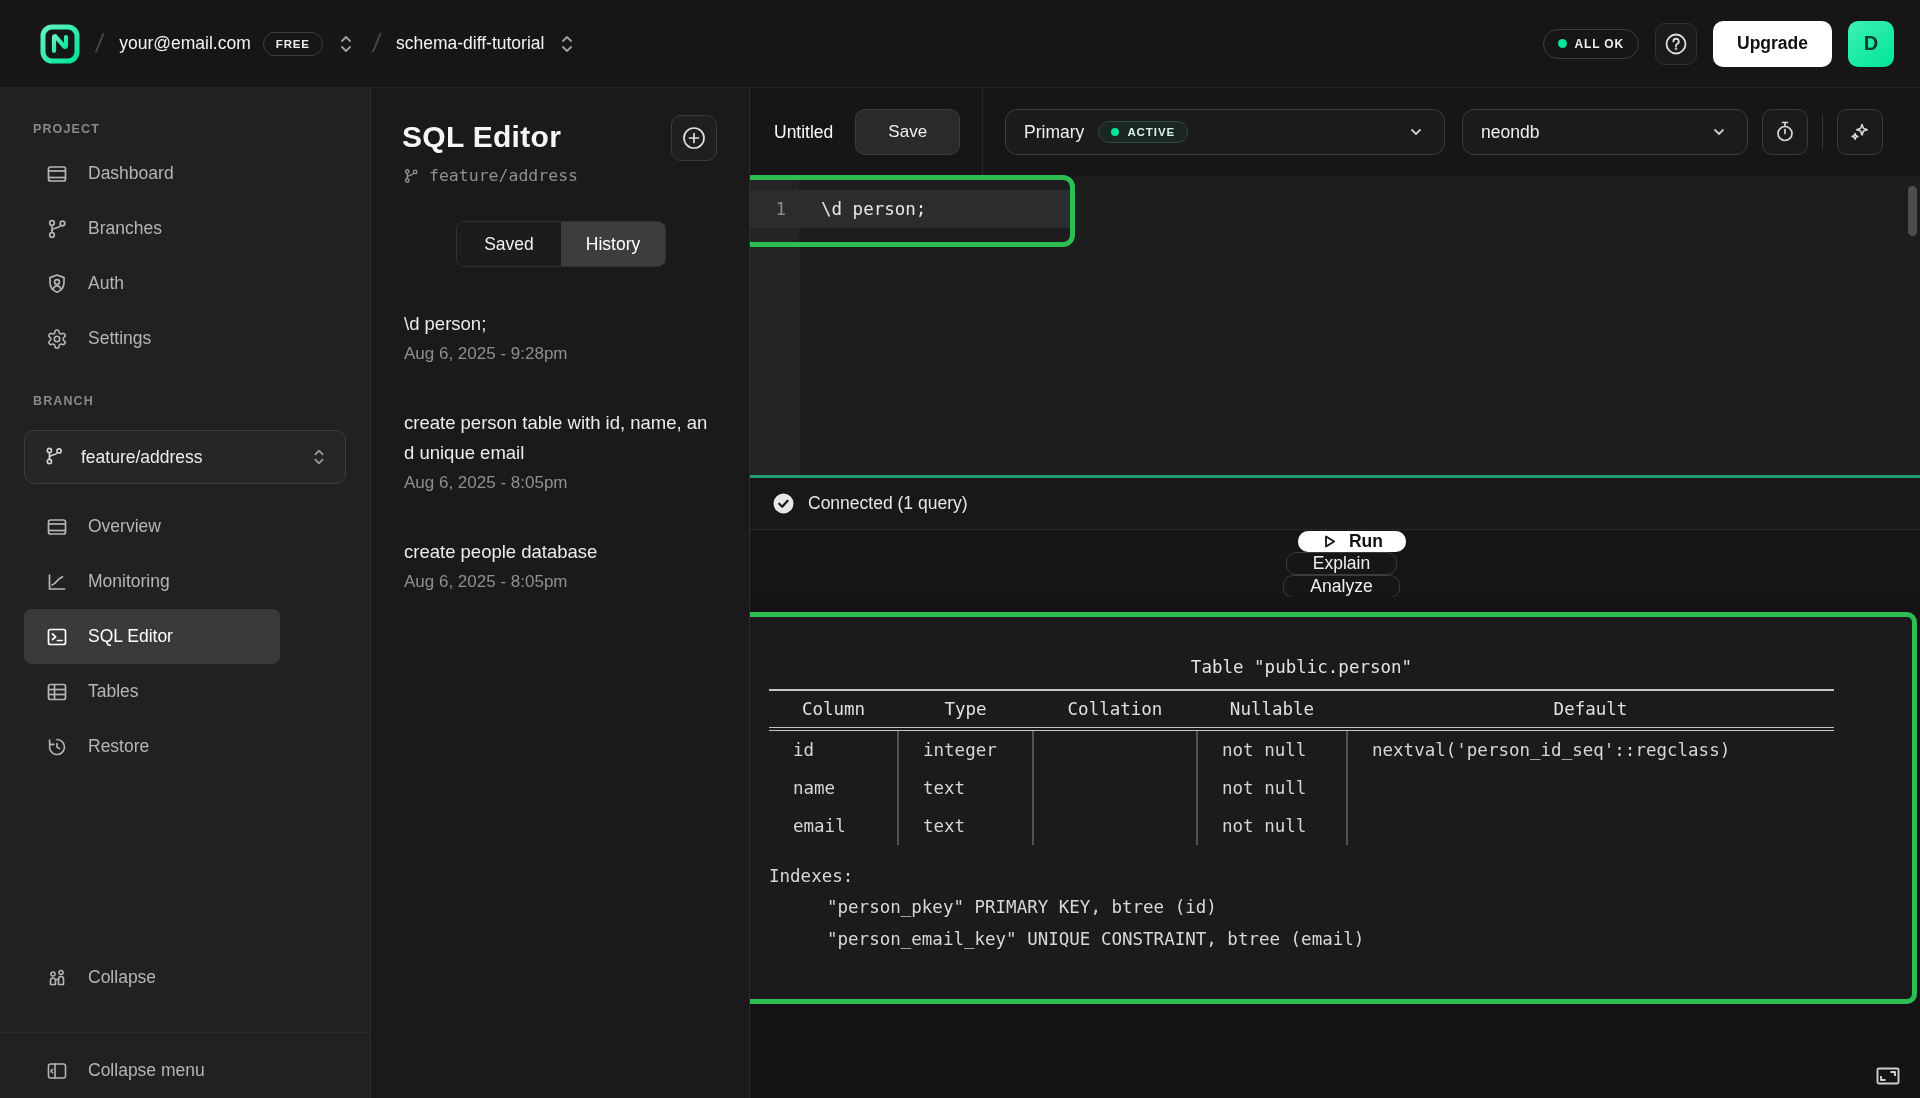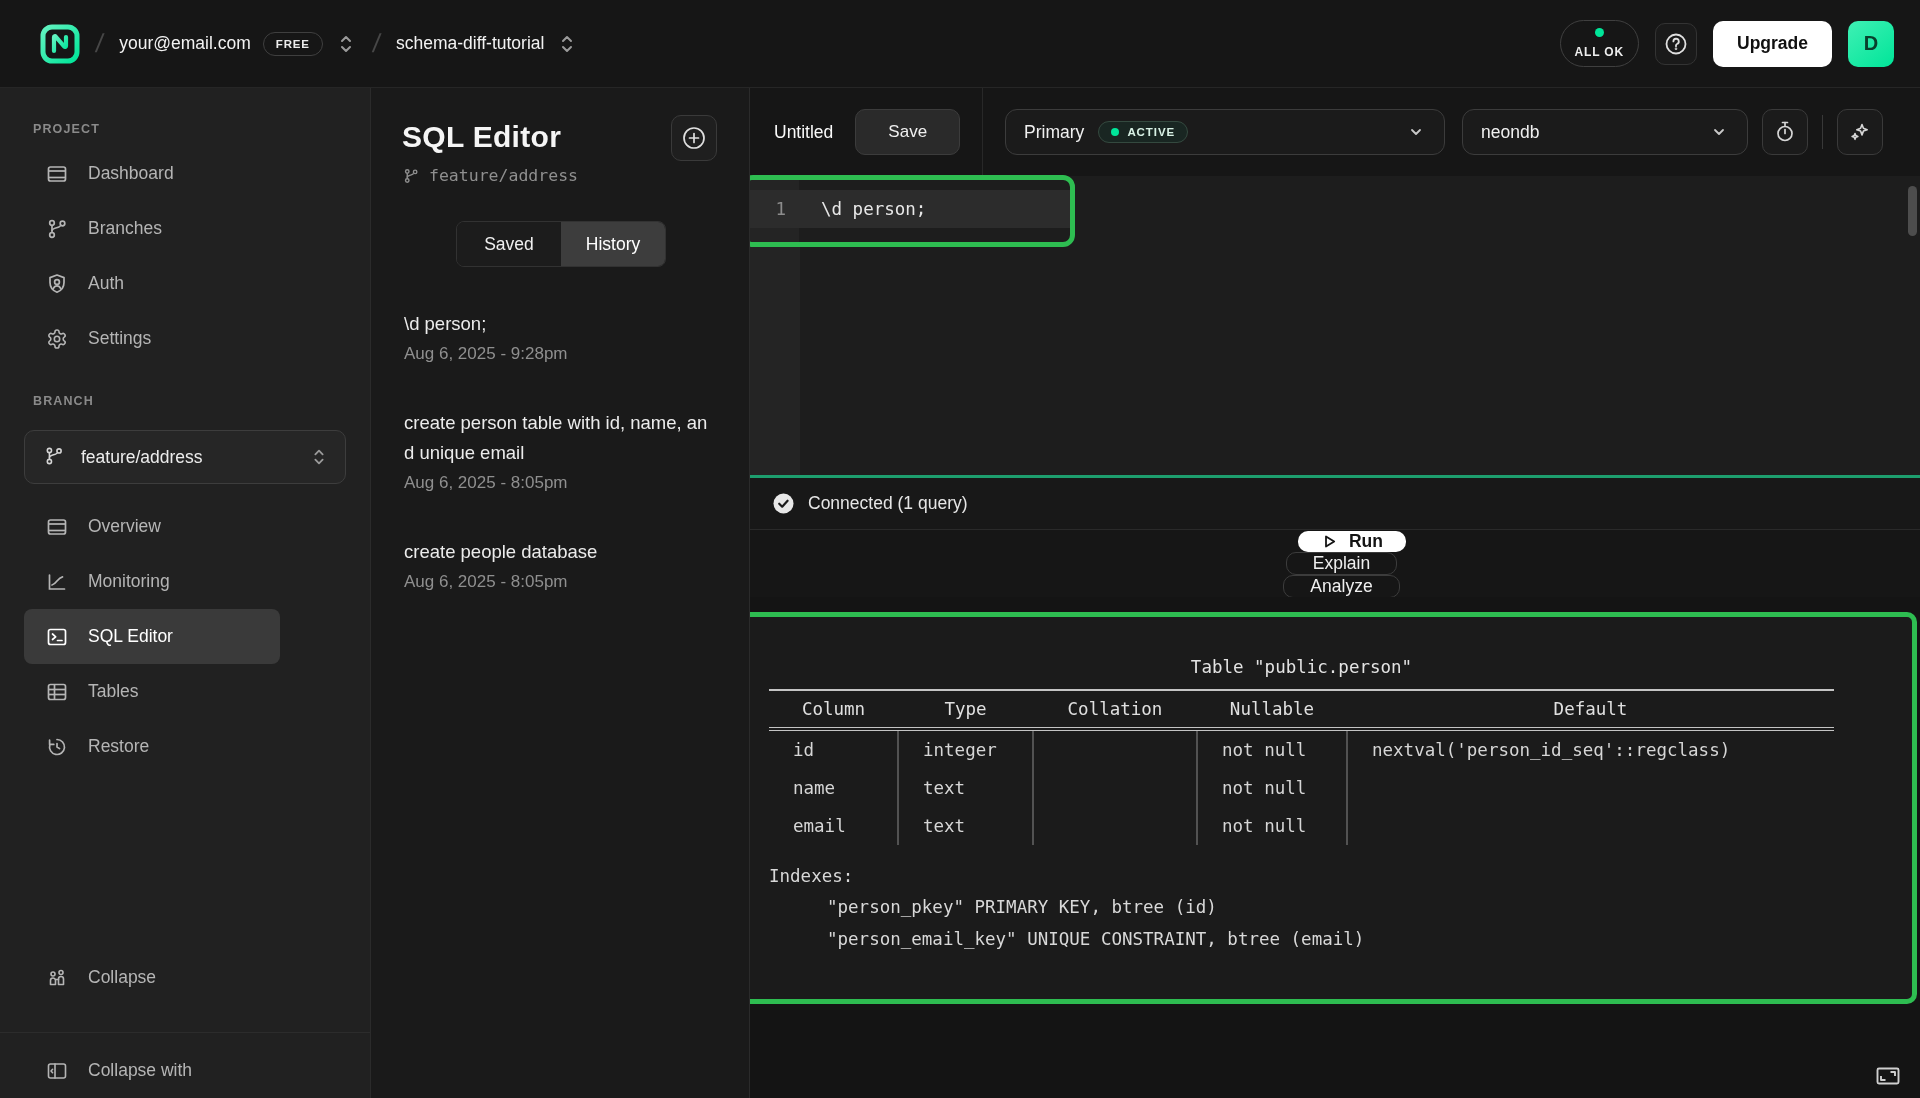--- a/index.html
+++ b/index.html
@@ -125,21 +125,21 @@
     </span>
     <span class="slash">/</span>
     <span class="proj-name">schema-diff-tutorial</span>
     <span class="sel-chevrons">
       <svg width="22" height="26" viewBox="0 0 22 26" fill="none" stroke="#9a9a9a" stroke-width="2" stroke-linecap="round" stroke-linejoin="round">
         <path d="M7 10l4-4 4 4"></path>
           <path d="M7 16l4 4 4-4"></path>
       </svg>
     </span>
     <span class="top-spacer"></span>
-    <span class="pill" style="padding:7px 14px; font-size:12px;flex-direction:column;">
+    <span class="pill" style="padding:7px 14px; font-size:12px;">
       <span class="allok-dot"></span>
       <span>ALL OK</span>
     </span>
     <span class="help-btn">
       <span style="display:flex;">
         <svg width="26" height="26" viewBox="0 0 26 26" fill="none" stroke="#e0e0e0" stroke-width="1.8">
           <circle cx="13" cy="13" r="9.5"></circle>
           <path d="M10.4 10.4a2.7 2.7 0 1 1 3.6 2.6c-.8.3-1 .9-1 1.6v.6" stroke-linecap="round"></path>
           <circle cx="13" cy="17.8" r="0.4" fill="#e0e0e0"></circle>
         </svg>
@@ -283,21 +283,21 @@
         </div>
         <div class="sb-divider"></div>
         <div class="nav-item" style="margin-top:10px;">
           <span class="nav-icon">
             <svg width="24" height="24" viewBox="0 0 24 24" fill="none" stroke-width="1.6" stroke-linecap="round" stroke-linejoin="round">
               <rect x="3.5" y="5" width="17" height="14" rx="2"></rect>
                 <path d="M10 5v14"></path>
                 <path d="M7.6 10.3L6 12l1.6 1.7"></path>
             </svg>
             </span>
-          <span>Collapse with</span>
+          <span>Collapse menu</span>
         </div>
       </div>
     </aside>
 
     <section class="midpanel">
       <div class="mp-title">SQL Editor</div>
       <div class="new-query-btn">
         <span style="display:flex;">
           <svg width="28" height="28" viewBox="0 0 28 28" fill="none" stroke="#e0e0e0" stroke-width="1.7" stroke-linecap="round">
             <circle cx="14" cy="14" r="10"></circle>

